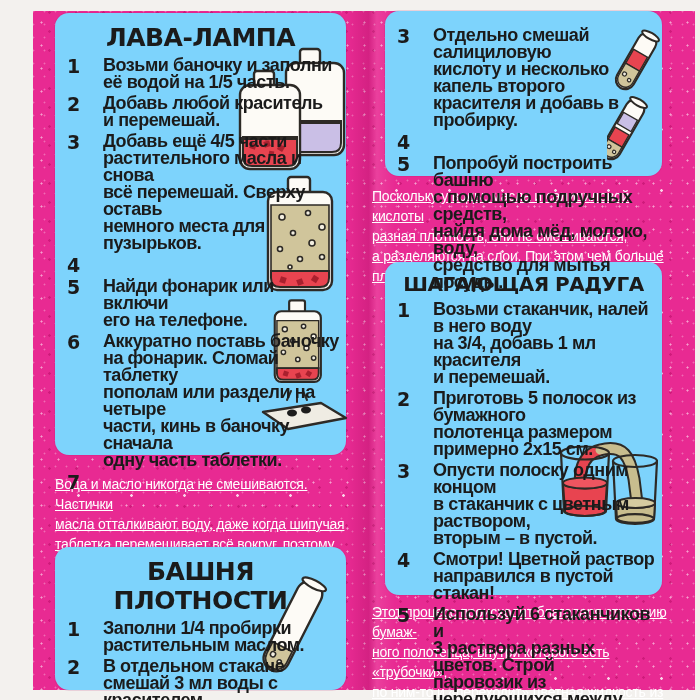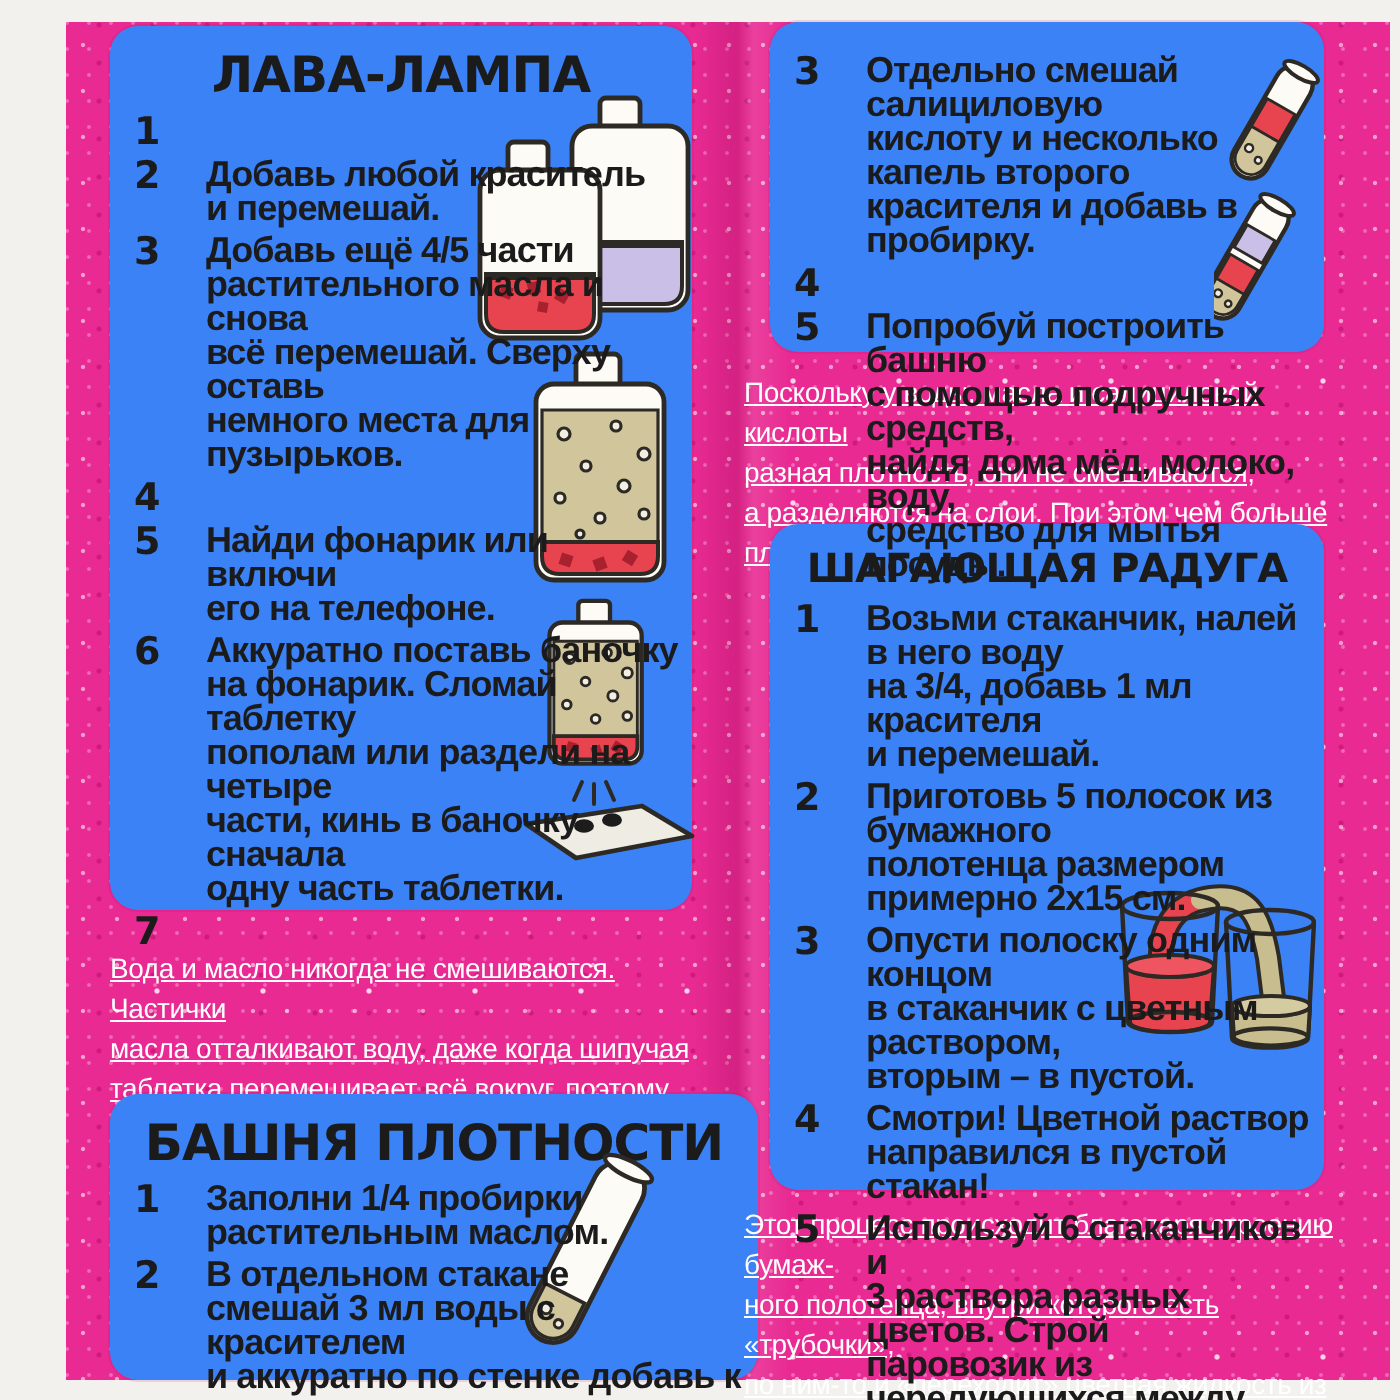--- a/index.html
+++ b/index.html
@@ -17,25 +17,25 @@
       radial-gradient(circle, rgba(186,14,104,.55) 1px, transparent 1.5px),
       radial-gradient(circle, rgba(255,255,255,.8) 1px, transparent 1.6px);
     background-size:17px 23px, 11px 13px, 27px 19px, 53px 61px;
     background-position:0 0, 6px 7px, 3px 11px, 19px 27px;
   }
   .crease{
     position:absolute;left:314px;top:0;width:48px;height:100%;
     background:linear-gradient(90deg, rgba(0,0,0,0) 0%, rgba(140,0,75,.22) 45%, rgba(255,255,255,.10) 62%, rgba(0,0,0,0) 100%);
   }
   .card{
-    position:absolute;background:#3b82f6;border-radius:14px;color:#1b1b1b;
+    position:absolute;background:#7dd3fc;border-radius:14px;color:#1b1b1b;
     box-shadow:0 0 0 1px rgba(180,20,100,.15);
   }
   .card-lava{left:55px;top:13px;width:291px;height:442px;}
-  .card-tower{left:55px;top:547px;width:324px;height:143px;}
+  .card-tower{left:55px;top:547px;width:291px;height:143px;}
   .card-t2{left:385px;top:11px;width:277px;height:165px;}
   .card-rainbow{left:385px;top:262px;width:277px;height:333px;}
   .card-title{
     font-family:"DejaVu Sans",sans-serif;font-weight:bold;
     text-align:center;font-size:25px;letter-spacing:-.5px;
     margin:10px 8px 5px;
   }
   .card-rainbow .card-title{font-size:20px;}
   .steps{position:relative;}
   .step{display:flex;margin:0 6px 4px 12px;position:relative;z-index:2;}
@@ -157,20 +157,22 @@
       </g>
       <path d="M14,113 L72,104 L97,119 L39,130 Z" fill="#efece3" stroke="#2d2a26" stroke-width="2.4" stroke-linejoin="round"></path>
       <ellipse cx="43" cy="114" rx="5" ry="3.4" fill="#1c1c1c"></ellipse>
       <ellipse cx="57" cy="111" rx="5" ry="3.4" fill="#1c1c1c"></ellipse>
     </svg>
   </div>
 
   <div class="steps">
     <div class="step">
       <span class="step-num">1</span>
+      <span class="step-text">Возьми баночку и заполни
+её водой на 1/5 часть.</span>
     </div>
     <div class="step">
       <span class="step-num">2</span>
       <span class="step-text">Добавь любой краситель
 и перемешай.</span>
     </div>
     <div class="step">
       <span class="step-num">3</span>
       <span class="step-text">Добавь ещё 4/5 части
 растительного масла и снова

